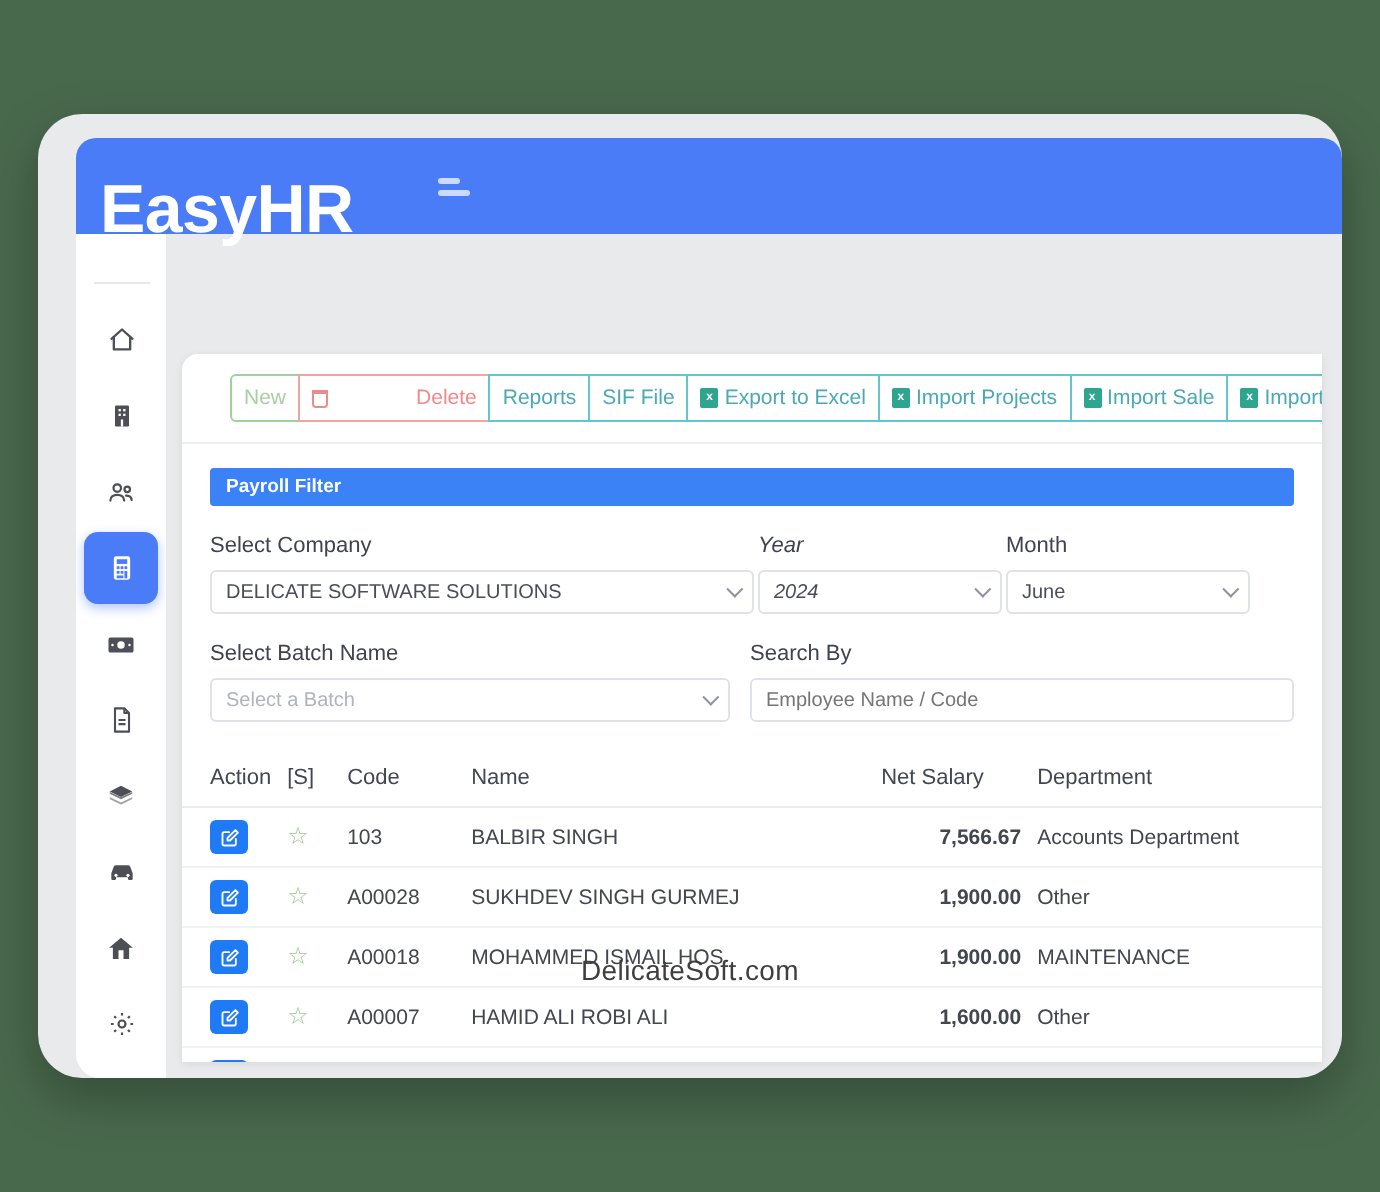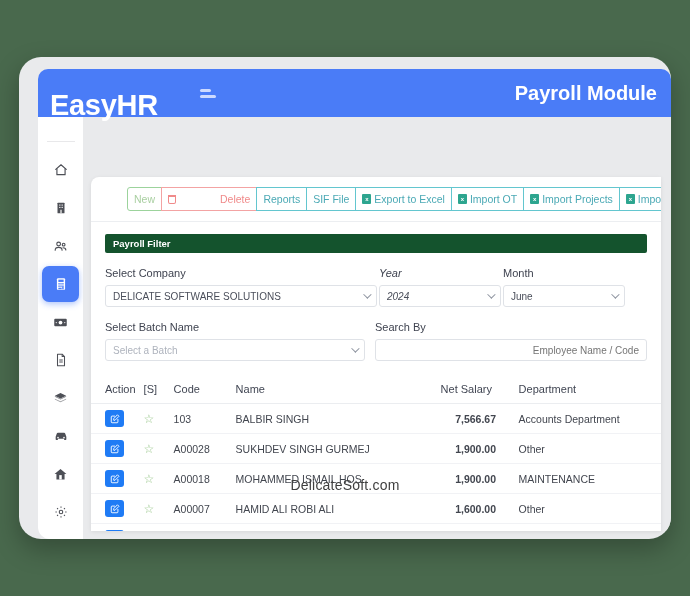--- a/index.html
+++ b/index.html
@@ -36,21 +36,21 @@
     top: 12px;
     width: 633px;
     height: 48px;
     background: #4a7cf7;
     border-radius: 10px 10px 0 0;
     display: flex;
     align-items: center;
   }
   .brand {
     color: #ffffff;
-    font-size: 29px;
+    font-size: 34px;
     font-weight: bold;
     letter-spacing: -0.3px;
     margin-left: 12px;
     white-space: nowrap;
     margin-top: 24px;
   }
   .hamburger {
     margin-left: 42px;
     width: 18px;
     display: flex;
@@ -122,21 +122,20 @@
     box-shadow: 0 1px 4px rgba(0,0,0,0.08);
     overflow: hidden;
   }
 
   
   .toolbar {
     display: flex;
     padding: 10px 0 10px 24px;
     white-space: nowrap;
     overflow: hidden;
-    margin-left: 12px;
   }
   .tbtn {
     font-size: 10.5px;
     padding: 4px 6px;
     border: 1px solid #63c6cf;
     color: #4aa9b5;
     background: #ffffff;
     margin-right: -1px;
     display: inline-flex;
     align-items: center;
@@ -164,21 +163,21 @@
     border: 1px solid #f08a8a;
     border-top-width: 2px;
     border-radius: 0 0 2px 2px;
   }
 
   .divider-line { height: 1px; background: #eceef1; }
 
   
   .filter-wrap { padding: 12px 14px 0 14px; }
   .filter-bar {
-    background: #14532d;
+    background: #3b82f6;
     color: #ffffff;
     font-size: 9.5px;
     font-weight: bold;
     padding: 4px 8px;
     border-radius: 2px;
   }
   .filter-row {
     display: flex;
     gap: 2px;
     margin-top: 14px;
@@ -201,21 +200,20 @@
     background: #ffffff;
     font-size: 10px;
     color: #4a4e5a;
     display: flex;
     align-items: center;
     padding: 0 7px;
     position: relative;
     cursor: pointer;
     overflow: hidden;
     white-space: nowrap;
-    text-align: right;
   }
   .fld-input.placeholder { color: #aeb3bd; }
   .caret {
     position: absolute;
     right: 7px;
     width: 6px; height: 6px;
     border-right: 1.2px solid #8d939f;
     border-bottom: 1.2px solid #8d939f;
     transform: rotate(45deg) translateY(-2px);
   }
@@ -236,21 +234,21 @@
     font-size: 10.5px;
     color: #42464f;
     padding: 6px 4px;
     border-bottom: 1px solid #f1f2f5;
     white-space: nowrap;
   }
   .c-action { width: 44px; padding-left: 14px !important; }
   .c-star   { width: 30px; }
   .c-code   { width: 62px; }
   .c-name   { width: 205px; }
-  .c-salary { width: 78px; text-align: center; font-weight: bold; }
+  .c-salary { width: 78px; text-align: right; font-weight: bold; }
   .c-dept   { }
   .tbl thead th.c-salary { font-weight: normal; }
 
   .edit-btn {
     width: 19px; height: 17px;
     background: #1f7bf5;
     border-radius: 3px;
     display: inline-flex;
     align-items: center;
     justify-content: center;
@@ -287,21 +285,20 @@
 <body>
 
 <div class="device-frame">
 
   <div class="topbar">
     <div class="brand">EasyHR</div>
     <div class="hamburger">
       <span></span>
         <span></span>
     </div>
-    <div class="module-title">Payroll Module</div>
   </div>
 
   <div class="sidebar">
     <div class="sidebar-divider"></div>
     <div class="nav-item">
       <span>
         <svg width="14" height="14" viewBox="0 0 24 24" fill="none" stroke="currentColor" stroke-width="2" stroke-linecap="round" stroke-linejoin="round">
             <path d="M3 11l9-8 9 8"></path>
             <path d="M5 10v10h14V10"></path>
           </svg>
@@ -416,24 +413,20 @@
         </div>
         <div class="tbtn">
           <span>Reports</span>
         </div>
         <div class="tbtn">
           <span>SIF File</span>
         </div>
         <div class="tbtn">
           <span class="xls">x</span>
           <span>Export to Excel</span>
-        </div>
-        <div class="tbtn">
-          <span class="xls">x</span>
-          <span>Import OT</span>
         </div>
         <div class="tbtn">
           <span class="xls">x</span>
           <span>Import Projects</span>
         </div>
         <div class="tbtn">
           <span class="xls">x</span>
           <span>Import Sale</span>
         </div>
         <div class="tbtn">

